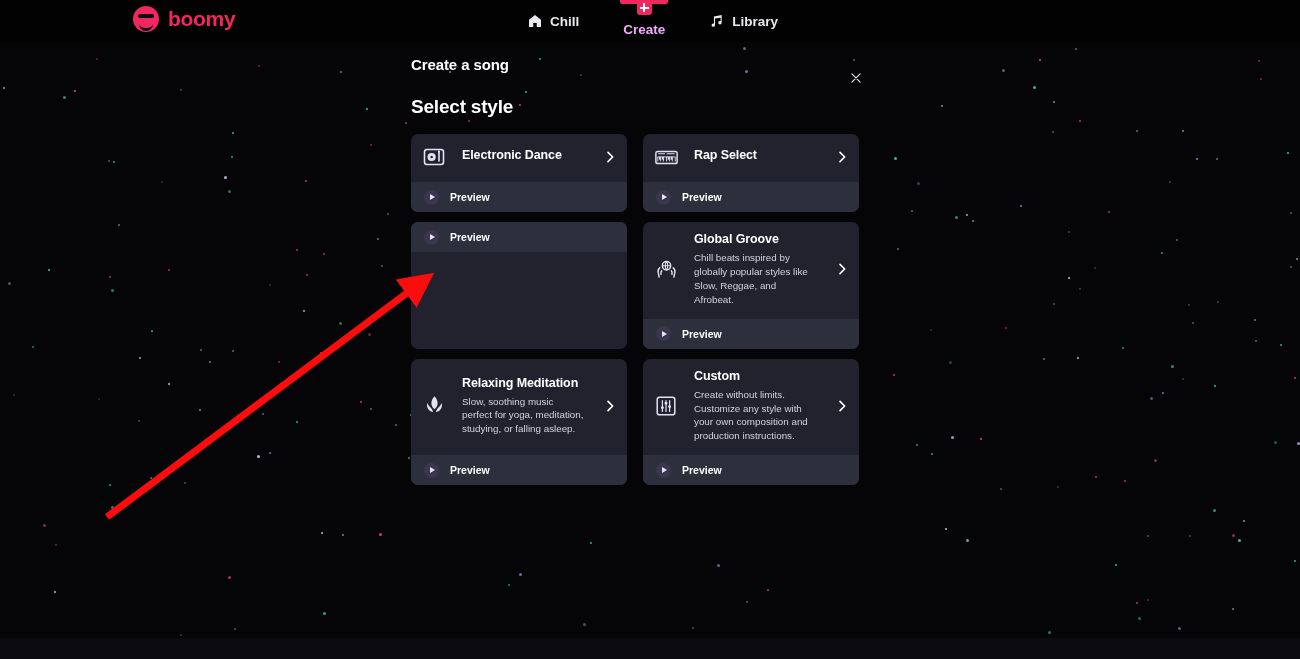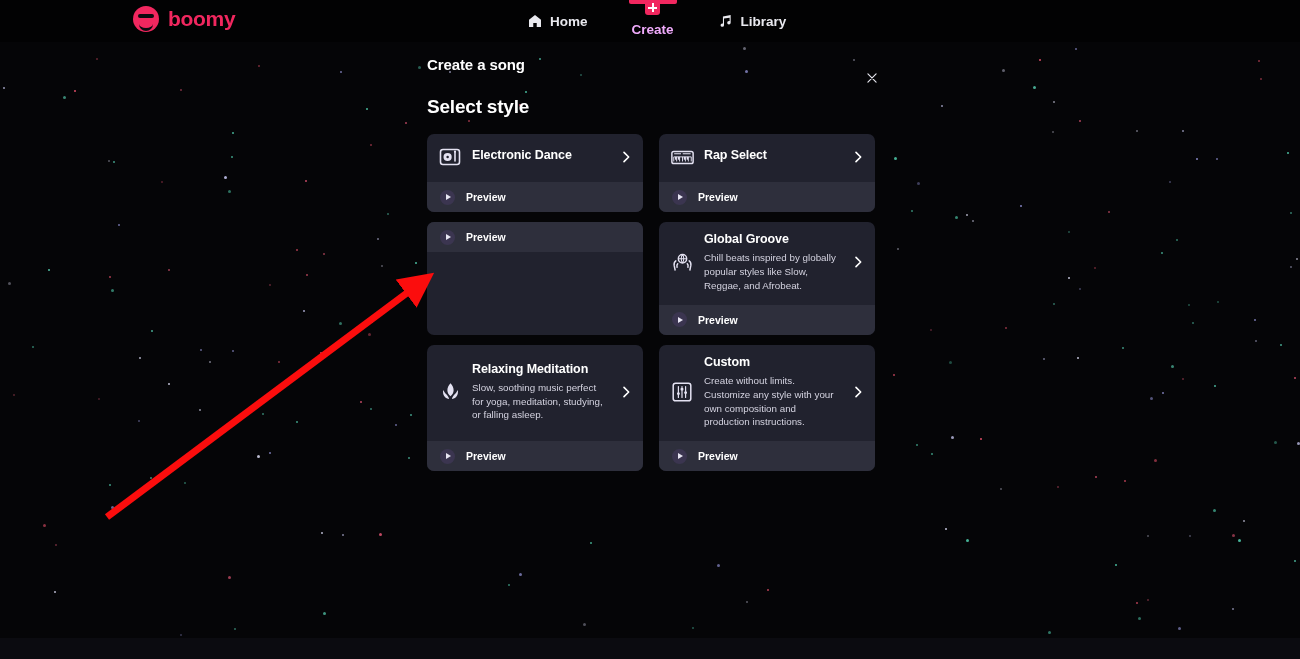--- a/index.html
+++ b/index.html
@@ -53,42 +53,42 @@
     width:15px; height:15px; background:#f1275f; border-radius:3px;
     position:relative; display:inline-block;
   }
   .plus-box::before, .plus-box::after {
     content:""; position:absolute; background:#fff;
   }
   .plus-box::before { left:6.5px; top:3px; width:2px; height:9px; }
   .plus-box::after  { left:3px; top:6.5px; width:9px; height:2px; }
 
   
-  #panel { position:absolute; left:427px; top:56px; width:450px; }
+  #panel { position:absolute; left:411px; top:56px; width:450px; }
   #panel-head { position:relative; height:40px; }
   #modal-title { color:#ffffff; font-size:15px; font-weight:700; letter-spacing:-.1px; }
   #close-btn {
     position:absolute; right:-7px; top:10px; width:24px; height:24px;
     display:flex; align-items:center; justify-content:center;
     color:#e6e6ee; font-size:16px; line-height:1; cursor:pointer; font-weight:400;
   }
   #section-title { color:#ffffff; font-size:19px; font-weight:700; letter-spacing:-.2px; }
   #section-sub { color:#dadae4; font-size:12.5px; margin-top:5px; font-weight:500; }
 
   
   #grid {
     margin-top:16px; display:grid; grid-template-columns:216px 216px;
     column-gap:16px; row-gap:10px;
   }
   .card {
     background:#21222e; border-radius:7px; overflow:hidden;
     display:flex; flex-direction:column; cursor:pointer;
   }
   .card-body {
-    display:flex; align-items:center; gap:9px; padding:10px 8px 12px 10px;
+    display:flex; align-items:center; gap:15px; padding:10px 8px 12px 10px;
     flex:1;
   }
   .card-icon {
     width:26px; height:26px; flex:0 0 26px; display:flex;
     align-items:center; justify-content:center; color:#e4e2f2;
   }
   .card-text { flex:1; min-width:0; }
   .card-title {
     color:#ffffff; font-size:12.5px; font-weight:700; letter-spacing:-.1px;
     margin-bottom:5px;
@@ -310,21 +310,21 @@
       <span class="brand-text">boomy</span>
     </div>
     <div id="nav">
 
       <div class="nav-item">
         <span class="nav-icon">
           <svg viewBox="0 0 24 24" width="16" height="16" fill="#e9e9ef">
             <path d="M12 3 3 10.2V21h6.4v-6.1h5.2V21H21V10.2z"></path>
           </svg>
         </span>
-        <span>Home</span>
+        <span>Chill</span>
       </div>
 
       <div class="nav-item active">
         <span class="plus-box"></span>
         <span>Create</span>
       </div>
 
       <div class="nav-item">
         <span class="nav-icon">
           <svg viewBox="0 0 24 24" width="16" height="16" fill="#e9e9ef">

